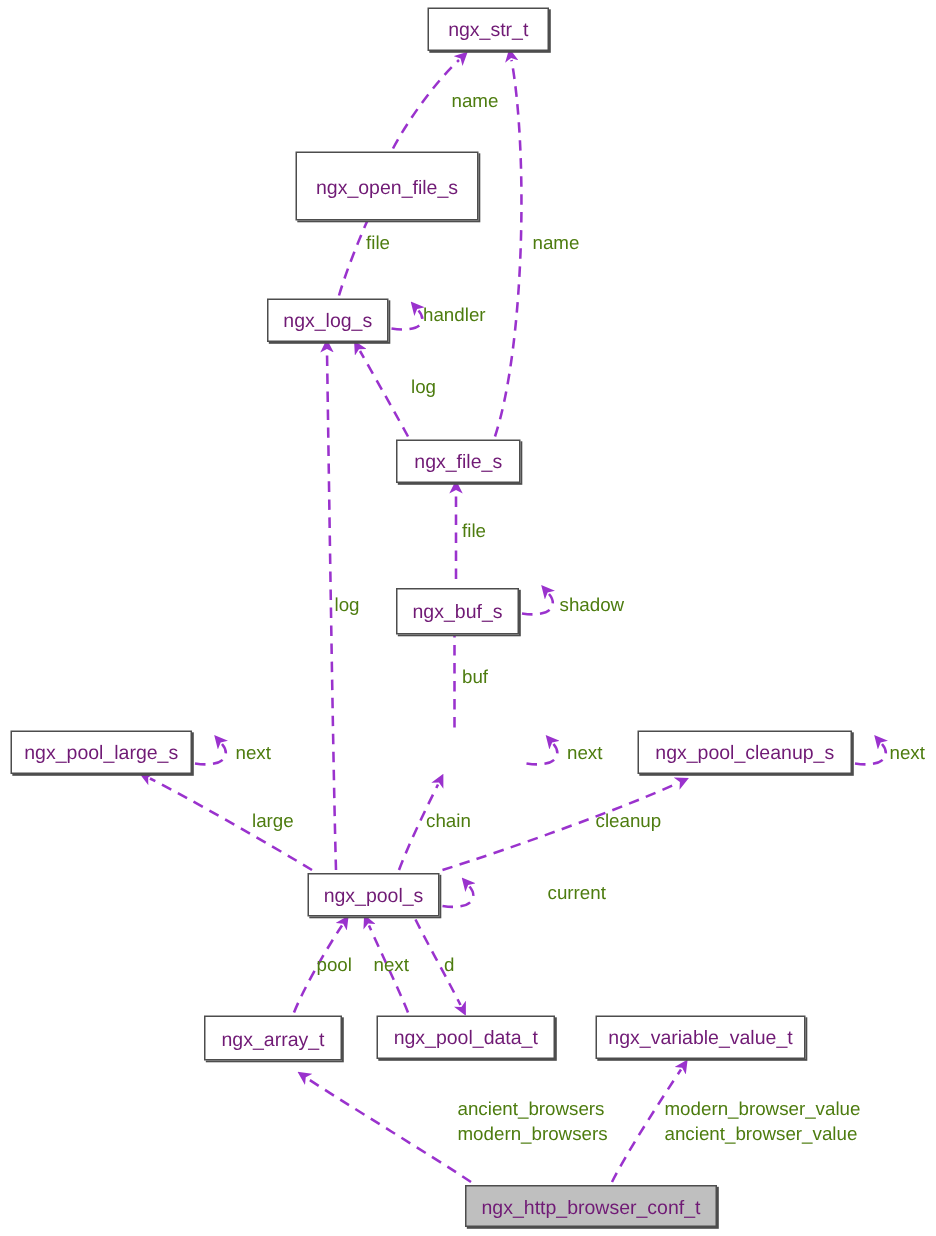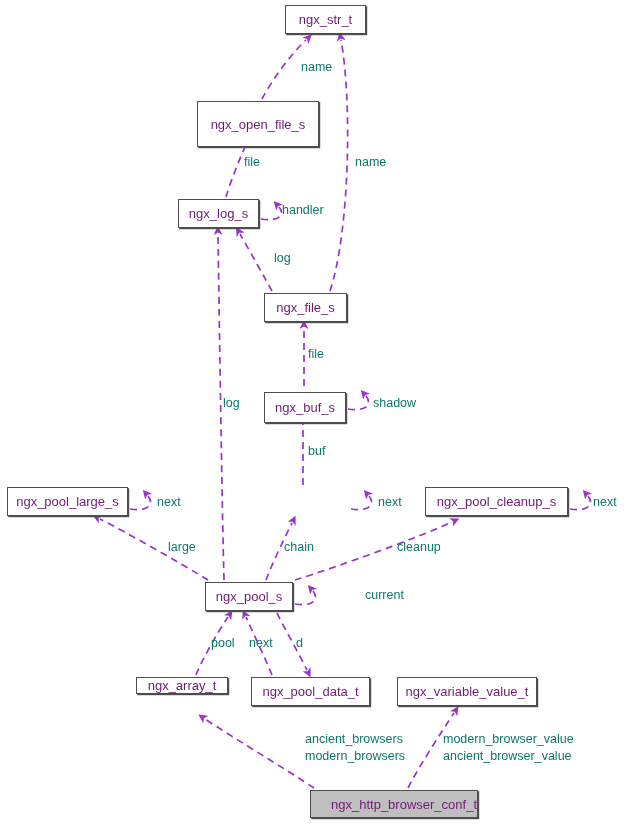--- a/index.html
+++ b/index.html
@@ -37,21 +37,21 @@
     white-space: nowrap;
     box-shadow: 1.2px 1.2px 0 0 #4d4d4d;
   }
   .node.highlight {
     background: #bfbfbf;
   }
   .elabel {
     position: absolute;
     font-size: 12.5px;
     line-height: 16px;
-    color: #0f766e;
+    color: #4d7c0f;
     white-space: pre;
   }
 </style>
 </head>
 <body>
 
 <div id="canvas">
 
   <svg class="edges" viewBox="0 0 624 824" xmlns="http://www.w3.org/2000/svg">
     <defs>
@@ -132,33 +132,33 @@
 
 
   <div class="node" style="left:425px; top:487px; width:143px; height:29px;">
     <span>ngx_pool_cleanup_s</span>
   </div>
 
   <div class="node" style="left:205px; top:582px; width:88px; height:29px;">
     <span>ngx_pool_s</span>
   </div>
 
-  <div class="node" style="left:136px; top:677px; width:92px; height:17px;">
+  <div class="node" style="left:136px; top:677px; width:92px; height:30px;">
     <span>ngx_array_t</span>
   </div>
 
   <div class="node" style="left:251px; top:677px; width:119px; height:29px;">
     <span>ngx_pool_data_t</span>
   </div>
 
   <div class="node" style="left:397px; top:677px; width:140px; height:29px;">
     <span>ngx_variable_value_t</span>
   </div>
 
-  <div class="node highlight" style="left:310px; top:790px; width:168px; height:28px;justify-content:flex-end;">
+  <div class="node highlight" style="left:310px; top:790px; width:168px; height:28px;">
     <span>ngx_http_browser_conf_t</span>
   </div>
 
   <div class="elabel" style="left:301px; top:59px;">name</div>
   <div class="elabel" style="left:355px; top:154px;">name</div>
   <div class="elabel" style="left:244px; top:154px;">file</div>
   <div class="elabel" style="left:282px; top:202px;">handler</div>
   <div class="elabel" style="left:274px; top:250px;">log</div>
   <div class="elabel" style="left:308px; top:346px;">file</div>
   <div class="elabel" style="left:373px; top:395px;">shadow</div>

